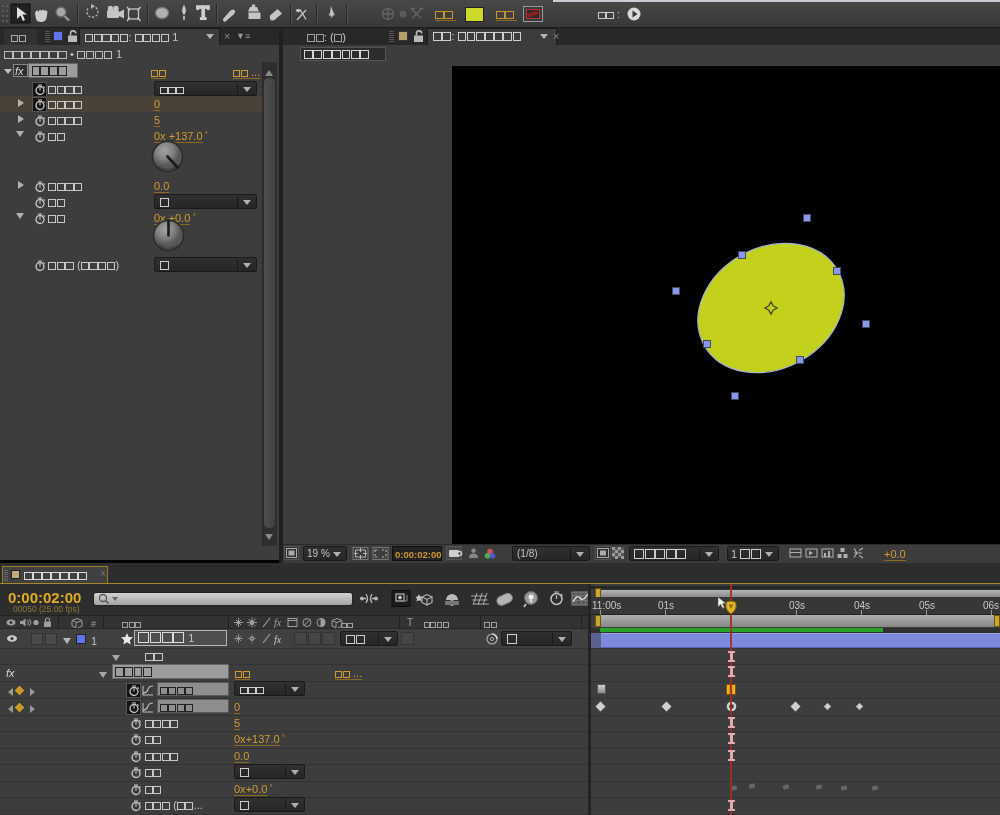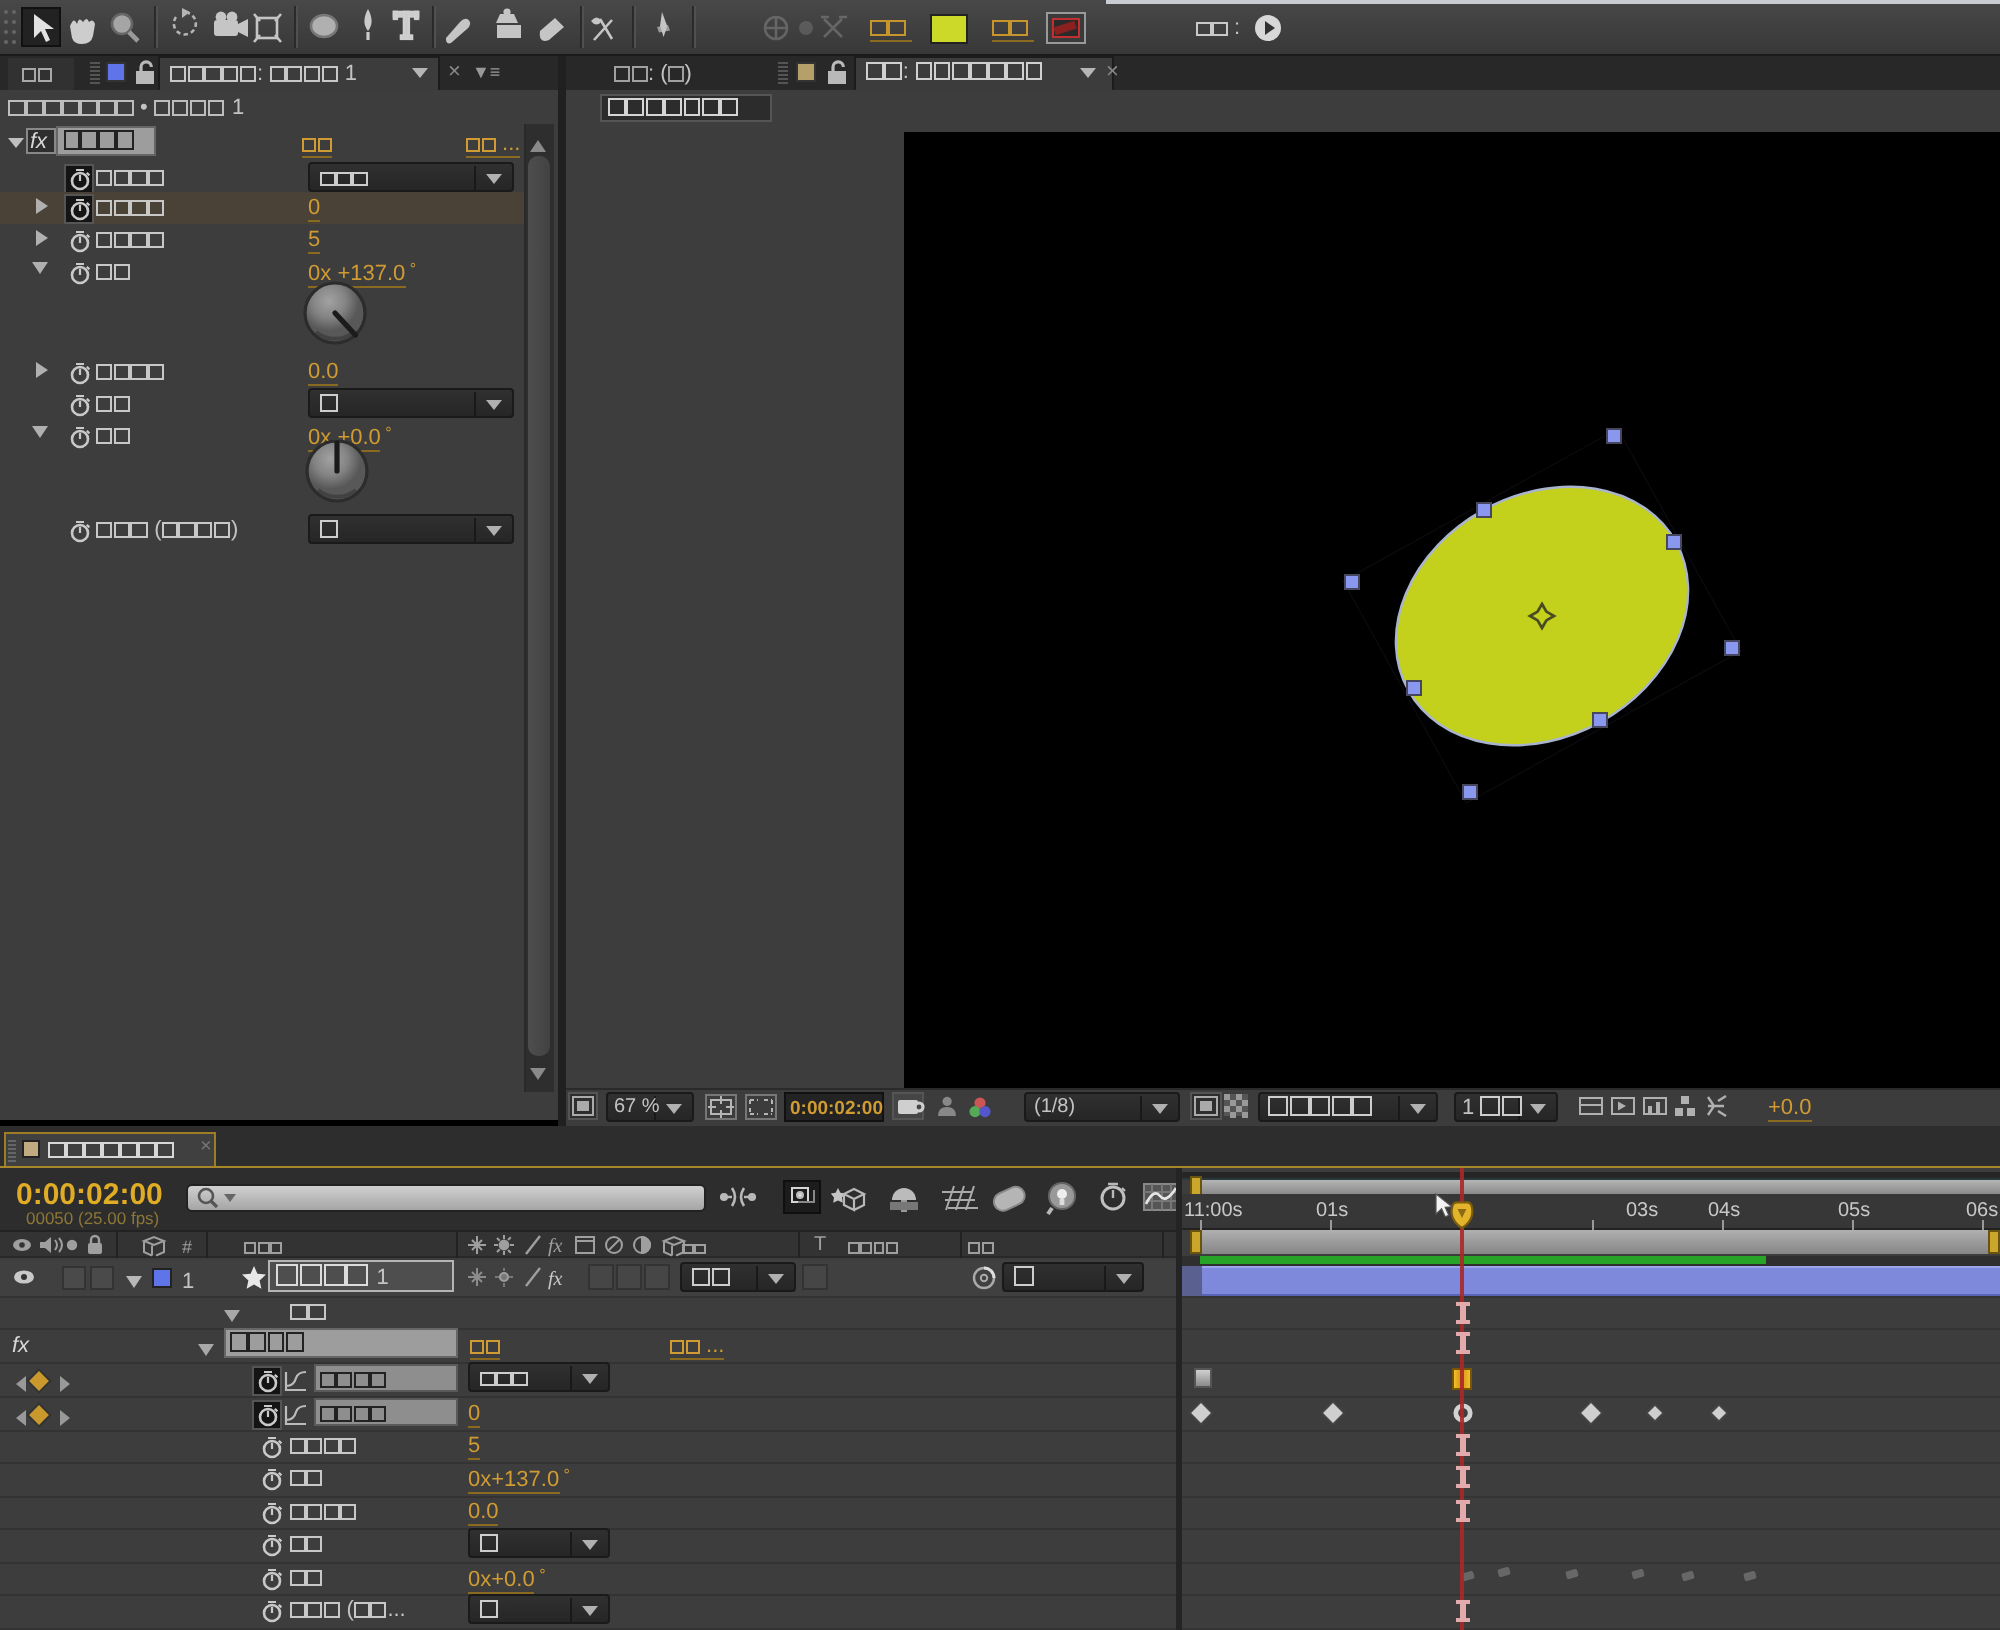--- a/index.html
+++ b/index.html
@@ -247,21 +247,21 @@
 </svg>
 <div class="ab" style="left:283px;top:544px;width:717px;height:19px;background:#3c3c3c;border-top:1px solid #2a2a2a"></div>
 <div class="ab" style="left:284px;top:546px;width:15px;height:14px;background:#2e2e2e;border:1px solid #555"></div>
 <svg class="ab" style="left:286px;top:548px" width="11" height="10">
     <rect x="0.5" y="0.5" width="10" height="9" fill="none" stroke="#aaa"></rect>
     <rect x="2.5" y="2.5" width="6" height="5" fill="#aaa"></rect>
   </svg>
 <div class="dd" style="left:303px;top:546px;width:44px">
     <div class="arr"></div>
   </div>
-<div class="txt" style="left:307px;top:548px;font-size:10px">67 %</div>
+<div class="txt" style="left:307px;top:548px;font-size:10px">19 %</div>
 <svg class="ab" style="left:352px;top:546px" width="38" height="15">
     <g stroke="#b5b5b5" fill="none">
       <rect x="1" y="1.5" width="15" height="12" stroke="#777"></rect>
       <path d="M3.5 4 h10 v7 h-10z M8.5 2 v4 M8.5 9 v4 M2 7.5 h4 M11 7.5 h4"></path>
       <rect x="21" y="1.5" width="15" height="12" stroke="#777"></rect>
       <path d="M23 4 h4 M30 4 h4 M23 11 h4 M30 11 h4 M23 4 v3 M34 4 v3 M23 8 v3 M34 8 v3" stroke-dasharray="2 1.5"></path>
     </g>
   </svg>
 <div class="ab" style="left:392px;top:546px;width:50px;height:15px;background:#232323;border:1px solid #111"></div>
 <div class="txt gold" style="left:395px;top:549px;font-size:9.5px;font-weight:bold">0:00:02:00</div>
@@ -560,21 +560,21 @@
 <div class="txt" style="left:240px;top:799px"><i class="cj" style="width:9px;height:9px;border-color:#cdcdcd;margin-right:0.5px;vertical-align:-1px"></i></div>
 <div class="ab" style="left:588px;top:584px;width:3px;height:231px;background:#242424"></div>
 <div class="ab" style="left:591px;top:584px;width:409px;height:231px;background:#3d3d3d"></div>
 <div class="ab" style="left:591px;top:585.5px;width:409px;height:4.5px;background:#262626"></div>
 <div class="ab" style="left:591px;top:589px;width:409px;height:1px;background:#27393a"></div>
 <div class="ab" style="left:601px;top:590px;width:399px;height:7px;background:linear-gradient(#b5b5b5,#8a8a8a)"></div>
 <div class="ab" style="left:595px;top:588px;width:6px;height:10px;background:#caa62c;border:1px solid #6a5510"></div>
 <div class="ab" style="left:591px;top:597px;width:409px;height:18px;background:#373737;border-bottom:1px solid #222"></div>
 <div class="txt" style="left:592px;top:600px;font-size:10px;color:#c8c8c8">11:00s</div>
 <div class="txt" style="left:658px;top:600px;font-size:10px;color:#c8c8c8">01s</div>
-<div class="txt" style="left:813px;top:600px;font-size:10px;color:#c8c8c8">03s</div>
+<div class="txt" style="left:789px;top:600px;font-size:10px;color:#c8c8c8">03s</div>
 <div class="txt" style="left:854px;top:600px;font-size:10px;color:#c8c8c8">04s</div>
 <div class="txt" style="left:919px;top:600px;font-size:10px;color:#c8c8c8">05s</div>
 <div class="txt" style="left:983px;top:600px;font-size:10px;color:#c8c8c8">06s</div>
 <div class="ab" style="left:600px;top:610px;width:1px;height:5px;background:#999"></div>
 <div class="ab" style="left:665px;top:610px;width:1px;height:5px;background:#999"></div>
 <div class="ab" style="left:731px;top:610px;width:1px;height:5px;background:#999"></div>
 <div class="ab" style="left:796px;top:610px;width:1px;height:5px;background:#999"></div>
 <div class="ab" style="left:861px;top:610px;width:1px;height:5px;background:#999"></div>
 <div class="ab" style="left:926px;top:610px;width:1px;height:5px;background:#999"></div>
 <div class="ab" style="left:991px;top:610px;width:1px;height:5px;background:#999"></div>

